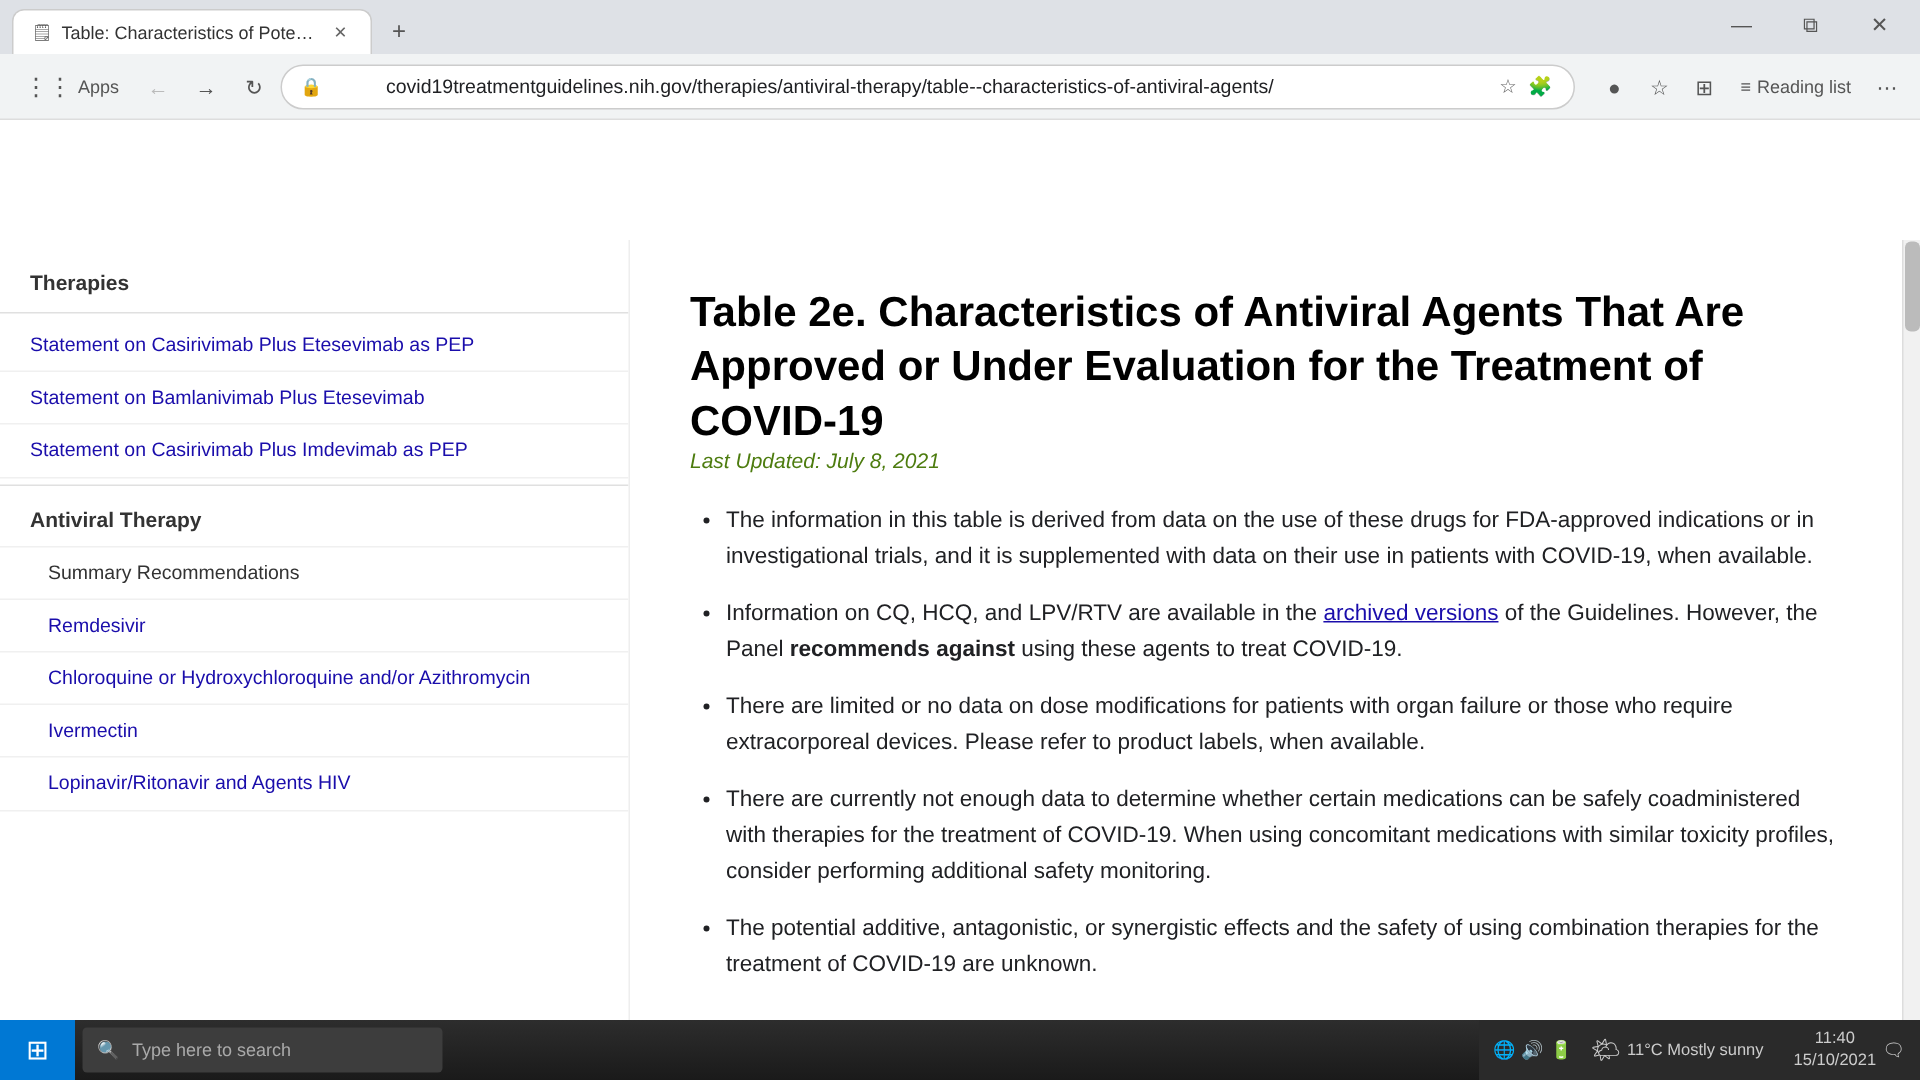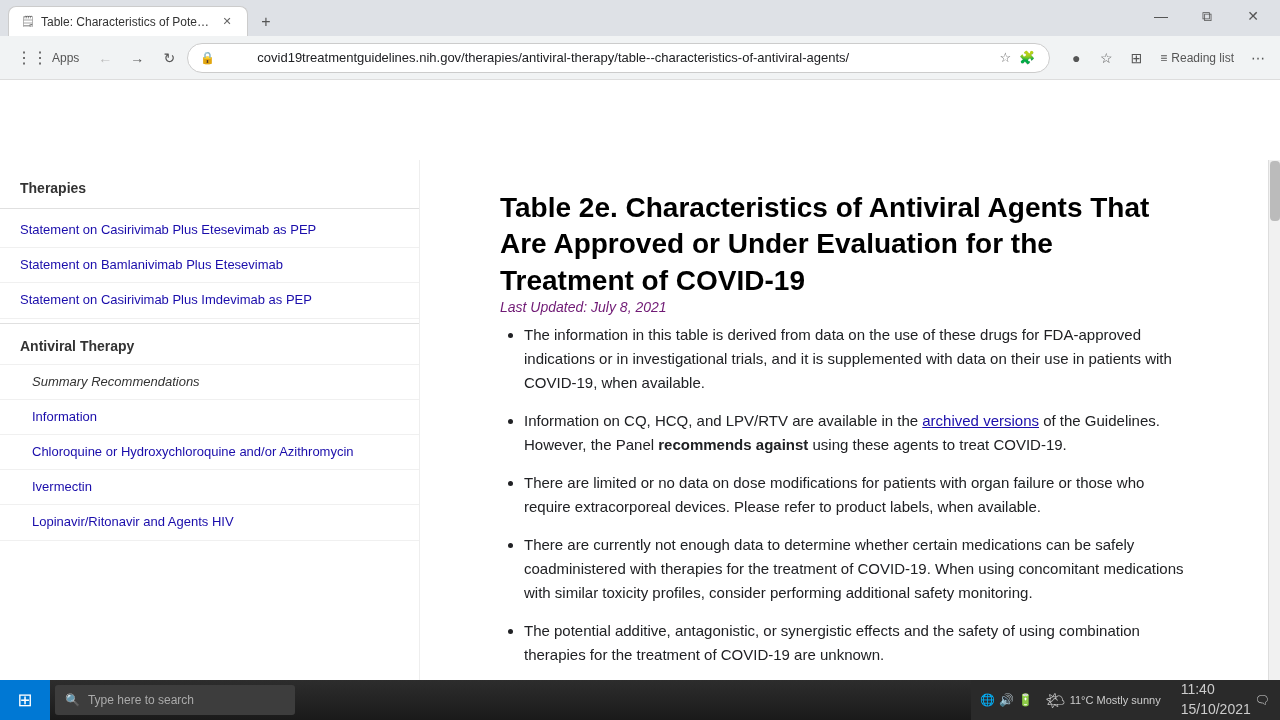--- a/index.html
+++ b/index.html
@@ -24,21 +24,21 @@
     }
     .taskbar-search-icon { color: #aaa; margin-right: 8px; font-size: 12px; }
     .taskbar-search-text { color: #aaa; font-size: 12px; }
     .taskbar-spacer { flex: 1; }
     .taskbar-tray {
       display: flex; align-items: center; gap: 4px;
       background: #2a2a2a; height: 40px; padding: 0 10px;
     }
     .tray-icon { color: #ccc; font-size: 12px; }
     .tray-time {
-      color: #ccc; font-size: 14px; text-align: left; line-height: 1.4;
+      color: #ccc; font-size: 11px; text-align: center; line-height: 1.4;
       padding-left: 8px;
     }
     .weather-info { display: flex; align-items: center; gap: 4px; padding: 0 8px; color: #ccc; font-size: 11px; }
     .weather-icon { font-size: 16px; }
 
     
     .browser {
       position: fixed; top: 0; left: 0; width: 1280px; height: 680px;
       display: flex; flex-direction: column; background: #fff;
     }
@@ -97,59 +97,59 @@
 
     
     .apps-btn {
       display: flex; align-items: center; gap: 4px; padding: 4px 8px;
       color: #555; font-size: 12px; cursor: pointer;
     }
 
     
     .page-content {
       display: flex; flex: 1; overflow: hidden;
-      margin-top: 80px; height: calc(680px - 80px); gap: 40px;
+      margin-top: 80px; height: calc(680px - 80px);
     }
     .sidebar {
       width: 420px; min-width: 420px; overflow-y: auto;
       border-right: 1px solid #eee; padding: 12px 0;
       background: #fff;
     }
     .sidebar-section-title {
       font-size: 14px; font-weight: 600; color: #333;
       padding: 8px 20px; display: block;
     }
     .sidebar-item {
       display: block; font-size: 13px; color: #1a0dab;
       padding: 8px 20px; cursor: pointer; border-bottom: 1px solid #f0f0f0;
       text-decoration: none; line-height: 1.4;
     }
-    .sidebar-item.active { color: #333; font-weight: 500; font-style: italic; }
+    .sidebar-item.active { color: #333; font-weight: 500; }
     .sidebar-item.sub { padding-left: 32px; color: #1a0dab; }
     .sidebar-item.sub.active { color: #333; font-weight: 500; }
     .sidebar-divider { height: 1px; background: #e0e0e0; margin: 4px 0; }
 
     
     .sidebar-parent {
       font-size: 14px; font-weight: 600; color: #333;
       padding: 10px 20px; display: block; border-bottom: 1px solid #f0f0f0;
     }
 
     
     .main-content {
       flex: 1; overflow-y: auto; padding: 30px 40px;
       background: #fff;
     }
     .page-title {
       font-size: 28px; font-weight: 700; color: #000;
       line-height: 1.3; 
     }
     .last-updated {
-      font-size: 14px; color: #701a75; font-style: italic;
-      margin-bottom: 8px;
+      font-size: 14px; color: #4d7c0f; font-style: italic;
+      margin-bottom: 20px;
     }
     .bullet-list { list-style: disc; padding-left: 24px; }
     .bullet-list li {
       font-size: 15px; color: #202124; line-height: 1.6;
       margin-bottom: 14px;
     }
     .link-text { color: #1a0dab; text-decoration: underline; cursor: pointer; }
 
     
     .sidebar::-webkit-scrollbar { width: 6px; }
@@ -214,21 +214,21 @@
       <div class="sidebar-divider"></div>
 
       <a class="sidebar-item">Statement on Casirivimab Plus Etesevimab as PEP</a>
       <a class="sidebar-item">Statement on Bamlanivimab Plus Etesevimab</a>
       <a class="sidebar-item">Statement on Casirivimab Plus Imdevimab as PEP</a>
 
       <div class="sidebar-divider"></div>
       <span class="sidebar-parent">Antiviral Therapy</span>
 
       <a class="sidebar-item sub active">Summary Recommendations</a>
-      <a class="sidebar-item sub">Information</a>
+      <a class="sidebar-item sub">Remdesivir</a>
       <a class="sidebar-item sub">Chloroquine or Hydroxychloroquine and/or Azithromycin</a>
       <a class="sidebar-item sub">Ivermectin</a>
       <a class="sidebar-item sub">Lopinavir/Ritonavir and Agents HIV</a>
     </div>
 
     <div class="main-content">
       <h1 class="page-title">Table 2e. Characteristics of Antiviral Agents That Are Approved or Under Evaluation for the Treatment of COVID-19</h1>
       <p class="last-updated">Last Updated: July 8, 2021</p>
 
       <ul class="bullet-list">

